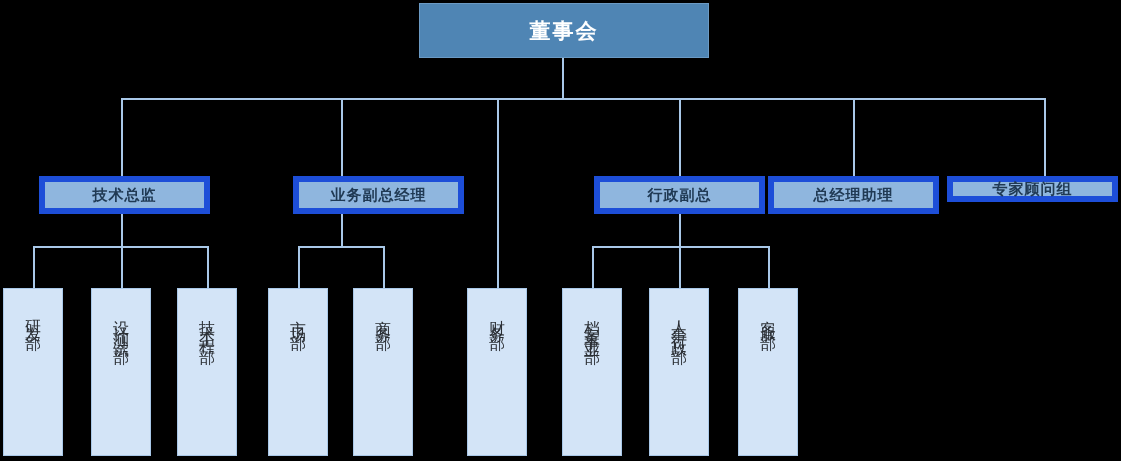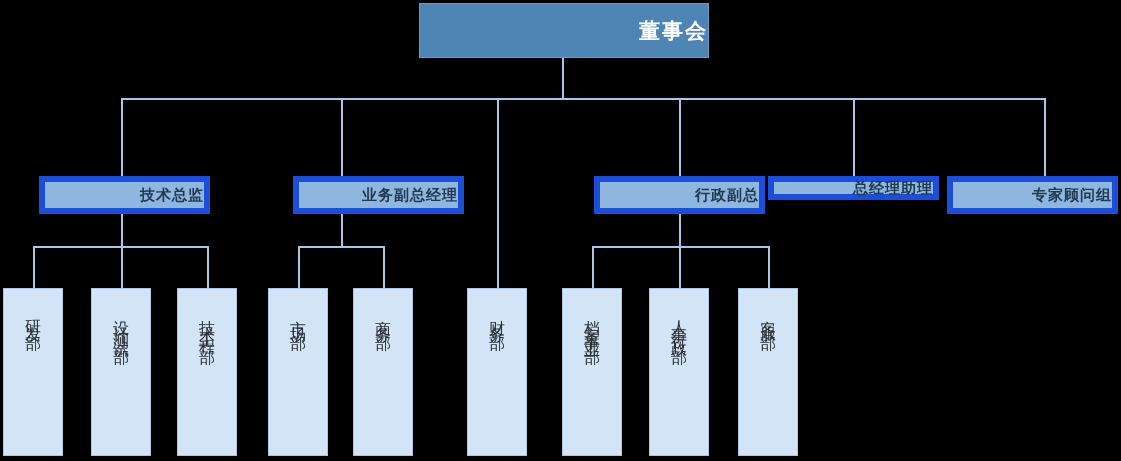--- a/index.html
+++ b/index.html
@@ -13,21 +13,21 @@
     height: 461px;
     background: #000000;
     font-family: "Liberation Sans", "DejaVu Sans", sans-serif;
     overflow: hidden;
   }
   .node {
     position: absolute;
     box-sizing: border-box;
     display: flex;
     align-items: center;
-    justify-content: flex-end;
+    justify-content: center;
     text-align: center;
   }
   .node-root {
     background: #4f85b4;
     border: 1px solid #6b9ac4;
     color: #ffffff;
     font-weight: bold;
     font-size: 21px;
     letter-spacing: 2px;
   }
@@ -101,24 +101,24 @@
 
   <div class="node node-mid" style="left:39px; top:176px; width:171px; height:38px;">
     <span>技术总监</span>
   </div>
   <div class="node node-mid" style="left:257px; top:176px; width:171px; height:38px;margin-left:36px;">
     <span>业务副总经理</span>
   </div>
   <div class="node node-mid" style="left:594px; top:176px; width:171px; height:38px;">
     <span>行政副总</span>
   </div>
-  <div class="node node-mid" style="left:768px; top:176px; width:171px; height:24px;">
+  <div class="node node-mid" style="left:768px; top:176px; width:171px; height:38px;">
     <span>总经理助理</span>
   </div>
-  <div class="node node-mid" style="left:947px; top:176px; width:171px; height:38px;">
+  <div class="node node-mid" style="left:947px; top:176px; width:171px; height:26px;">
     <span>专家顾问组</span>
   </div>
 
   <div class="node node-leaf" style="left:3px; top:288px; width:60px; height:168px;">
     <span class="vtext">研发部</span>
   </div>
   <div class="node node-leaf" style="left:91px; top:288px; width:60px; height:168px;">
     <span class="vtext">设计测试部</span>
   </div>
   <div class="node node-leaf" style="left:177px; top:288px; width:60px; height:168px;">

